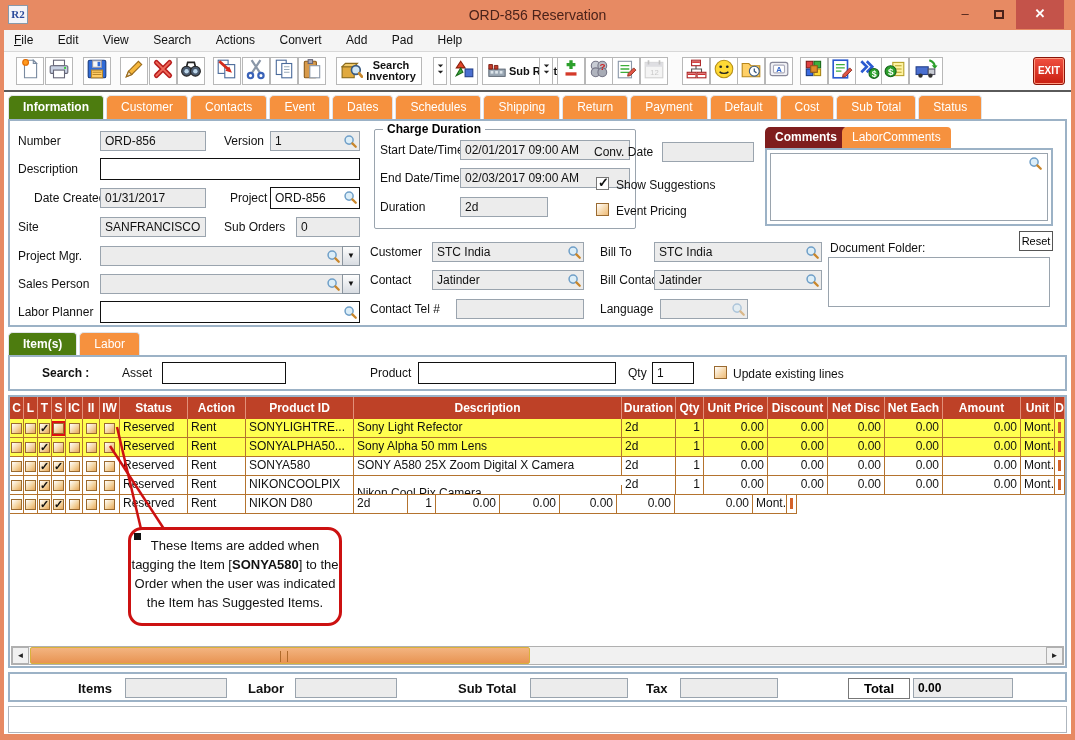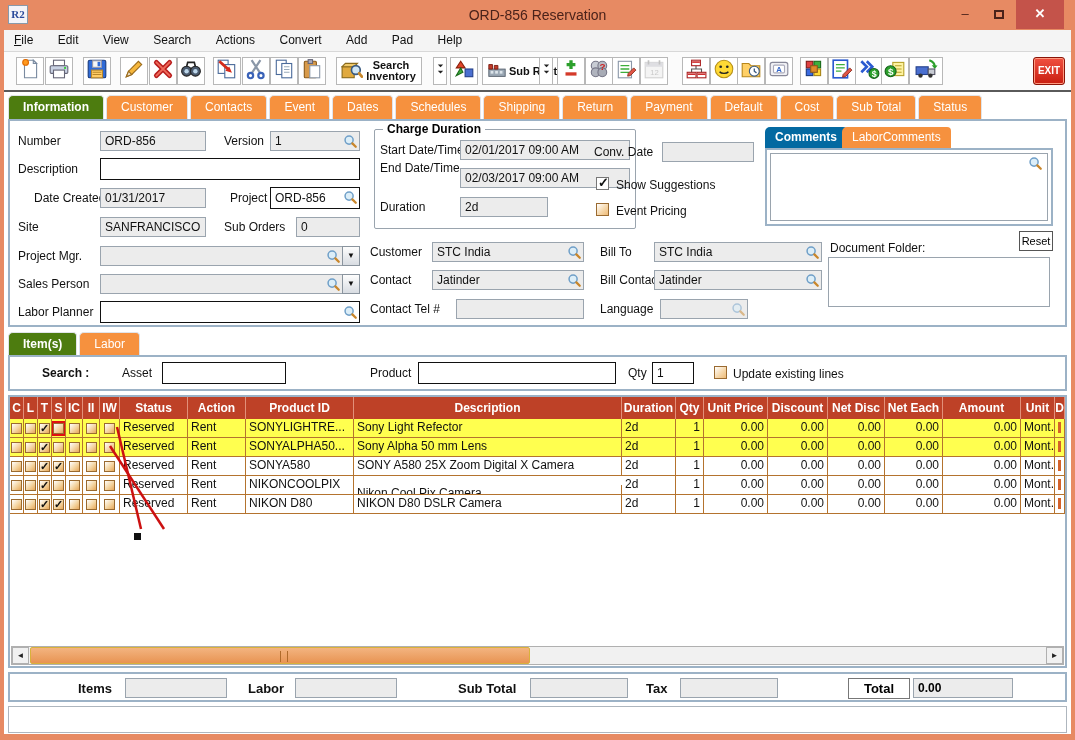--- a/index.html
+++ b/index.html
@@ -55,21 +55,21 @@
 
   .grpbox { position:absolute; border:1px solid #9aa4ae; border-radius:2px; }
   .grpbox > .gtitle { position:absolute; top:-8px; left:8px; background:#fff; padding:0 4px; font-size:12px; font-weight:bold; }
 
   .chk { position:absolute; width:13px; height:13px; border:1px solid #777; background:#fff; }
   .chk.tint { background:linear-gradient(135deg,#ffffff,#f6d8ac 55%,#eebb78); border:1px solid #9a6a30; }
   .chk.on::after { content:"\2713"; position:absolute; left:1px; top:-3px; font-size:13px; font-weight:bold; color:#111; }
 
   
   .mini-tab { display:inline-block; height:21px; padding:3px 10px 0 10px; margin-right:2px; background:#f6913e; border-radius:5px 4px 0 0; color:#fff; font-size:12px; }
-  .mini-tab.active { background:#0369a1; font-weight:bold; }
+  .mini-tab.active { background:#7f1d1d; font-weight:bold; }
 
   
   #item-tabs { position:absolute; left:4px; top:302px; height:23px; }
 
   
   #grid-header-row { position:absolute; left:0; top:0; display:flex; background:#be4127; height:22px; }
   .gh { color:#fff; font-size:12px; font-weight:bold; text-align:center; padding-top:4px; border-right:1px solid #e2907a; overflow:hidden; white-space:nowrap; flex:none; }
   #grid-body { position:absolute; left:0; top:22px; }
   .grow { display:flex; height:19px; background:#fff; }
   .grow.hl { background:#ffff4f; }
@@ -397,21 +397,21 @@
       <div class="field edit" style="left:90px;top:180px;width:260px"><span></span><span class="mag" style="top:3px"><svg viewBox="0 0 16 16">
               <circle cx="6.5" cy="6.5" r="4.3" fill="#dceef8" stroke="#6f9fc8" stroke-width="1.6"></circle>
               <line x1="10" y1="10" x2="13.6" y2="13.6" stroke="#c9862b" stroke-width="2.4" stroke-linecap="round"></line>
             </svg></span></div>
 
       <div class="grpbox" style="left:364px;top:8px;width:262px;height:100px">
         <span class="gtitle">Charge Duration</span>
       </div>
       <span class="flabel" style="left:370px;top:22px">Start Date/Time</span>
       <div class="field" style="left:450px;top:19px;width:170px">02/01/2017 09:00 AM</div>
-      <span class="flabel" style="left:370px;top:40px">End Date/Time</span>
+      <span class="flabel" style="left:370px;top:50px">End Date/Time</span>
       <div class="field" style="left:450px;top:47px;width:170px">02/03/2017 09:00 AM</div>
       <span class="flabel" style="left:370px;top:79px">Duration</span>
       <div class="field" style="left:450px;top:76px;width:88px">2d</div>
 
       <span class="flabel" style="left:584px;top:24px">Conv. Date</span>
       <div class="field" style="left:652px;top:21px;width:92px"></div>
       <span class="chk on" style="left:586px;top:56px"></span>
       <span class="flabel" style="left:606px;top:57px">Show Suggestions</span>
       <span class="chk tint" style="left:586px;top:82px"></span>
       <span class="flabel" style="left:606px;top:83px">Event Pricing</span>
@@ -662,21 +662,20 @@
             </div>
             <div class="gc ii ck" style="width: 17px;">
               <span class="cb"></span>
             </div>
             <div class="gc iw ck" style="width: 20px;">
               <span class="cb"></span>
             </div>
             <div class="gc status" style="width: 68px;">Reserved</div>
             <div class="gc action" style="width: 58px;">Rent</div>
             <div class="gc product_id" style="width: 108px;">NIKON D80</div>
-            <div class="gc description" style="width: 268px;">NIKON D80 DSLR Camera</div>
             <div class="gc duration" style="width: 54px;">2d</div>
             <div class="gc qty" style="width: 28px; text-align: right;">1</div>
             <div class="gc unit_price" style="width: 64px; text-align: right;">0.00</div>
             <div class="gc discount" style="width: 60px; text-align: right;">0.00</div>
             <div class="gc net_disc" style="width: 57px; text-align: right;">0.00</div>
             <div class="gc net_each" style="width: 58px; text-align: right;">0.00</div>
             <div class="gc amount" style="width: 78px; text-align: right;">0.00</div>
             <div class="gc unit" style="width: 34px;">Mont...</div>
             <div class="gc dx" style="width: 10px;"></div>
           </div>
@@ -702,15 +701,18 @@
     </div>
 
     <div class="panel" id="statusbar"></div>
   </div>
 
   <svg id="anno-svg">
     <line x1="117" y1="427" x2="141" y2="529" stroke="#cc1111" stroke-width="2.5"></line>
     <line x1="110" y1="446" x2="164" y2="529" stroke="#cc1111" stroke-width="2.5"></line>
   </svg>
 
+  <div id="callout">
+    <span>These Items are added when tagging the Item [</span><b>SONYA580</b><span>] to the Order when the user was indicated the Item has Suggested Items.</span>
+  </div>
   <div id="callout-bullet"></div>
 
 </div>
 
 </body></html>

